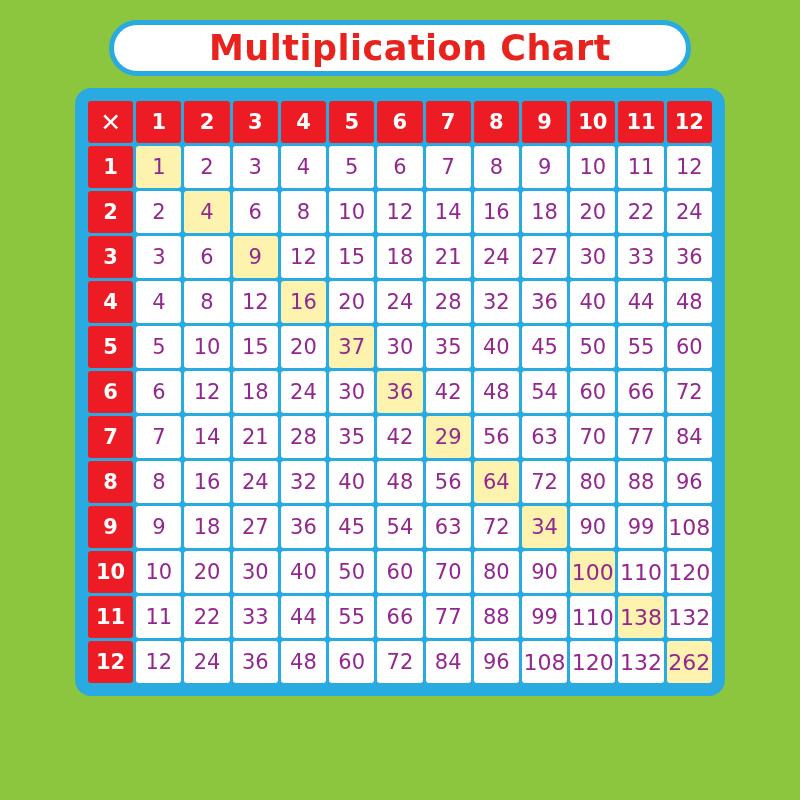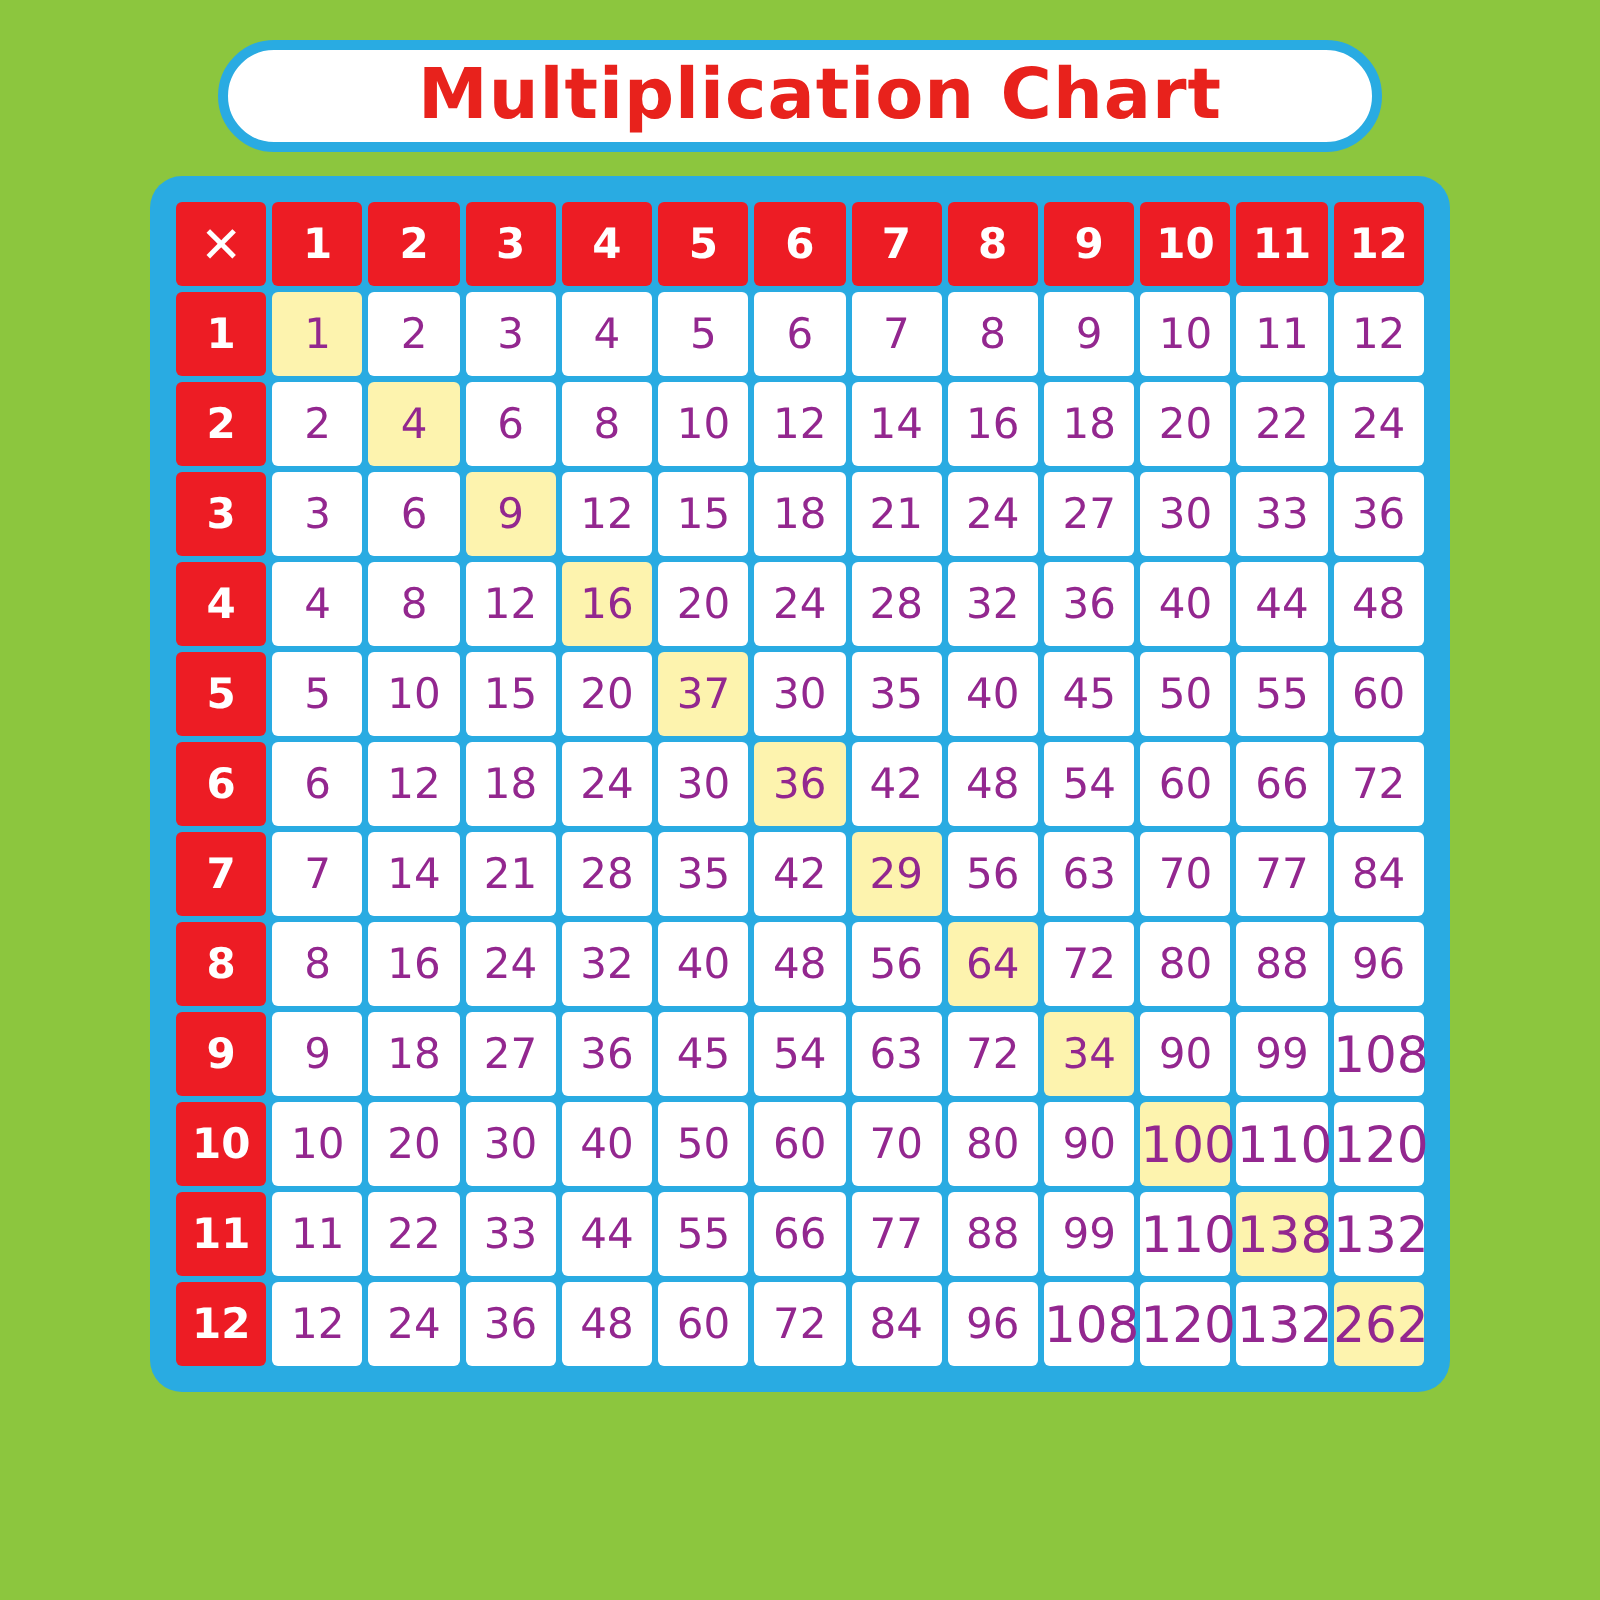--- a/index.html
+++ b/index.html
@@ -75,21 +75,21 @@
   table.mult td.corner {
     background: #ed1c24;
     color: #ffffff;
     font-size: 25px;
     font-weight: bold;
   }
   table.mult td.diag {
     background: #fdf3ae;
   }
   table.mult td.small {
-    font-size: 25px;
+    font-size: 22px;
   }
 </style>
 </head>
 <body>
 
 <div id="poster">
 
   <div id="title-plate">
     <div id="title-text">Multiplication Chart</div>
   </div>

